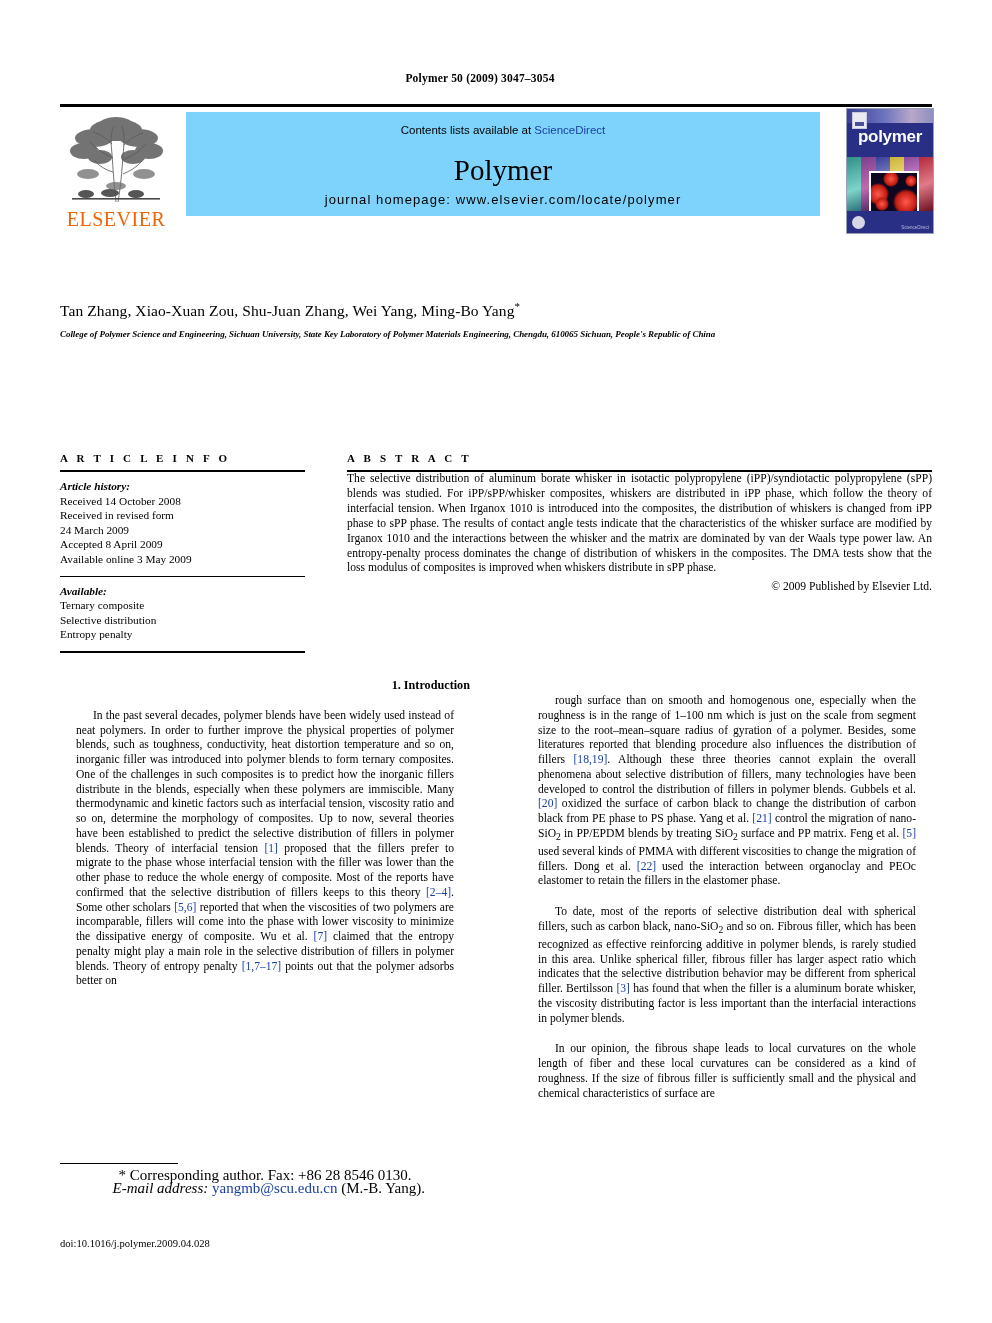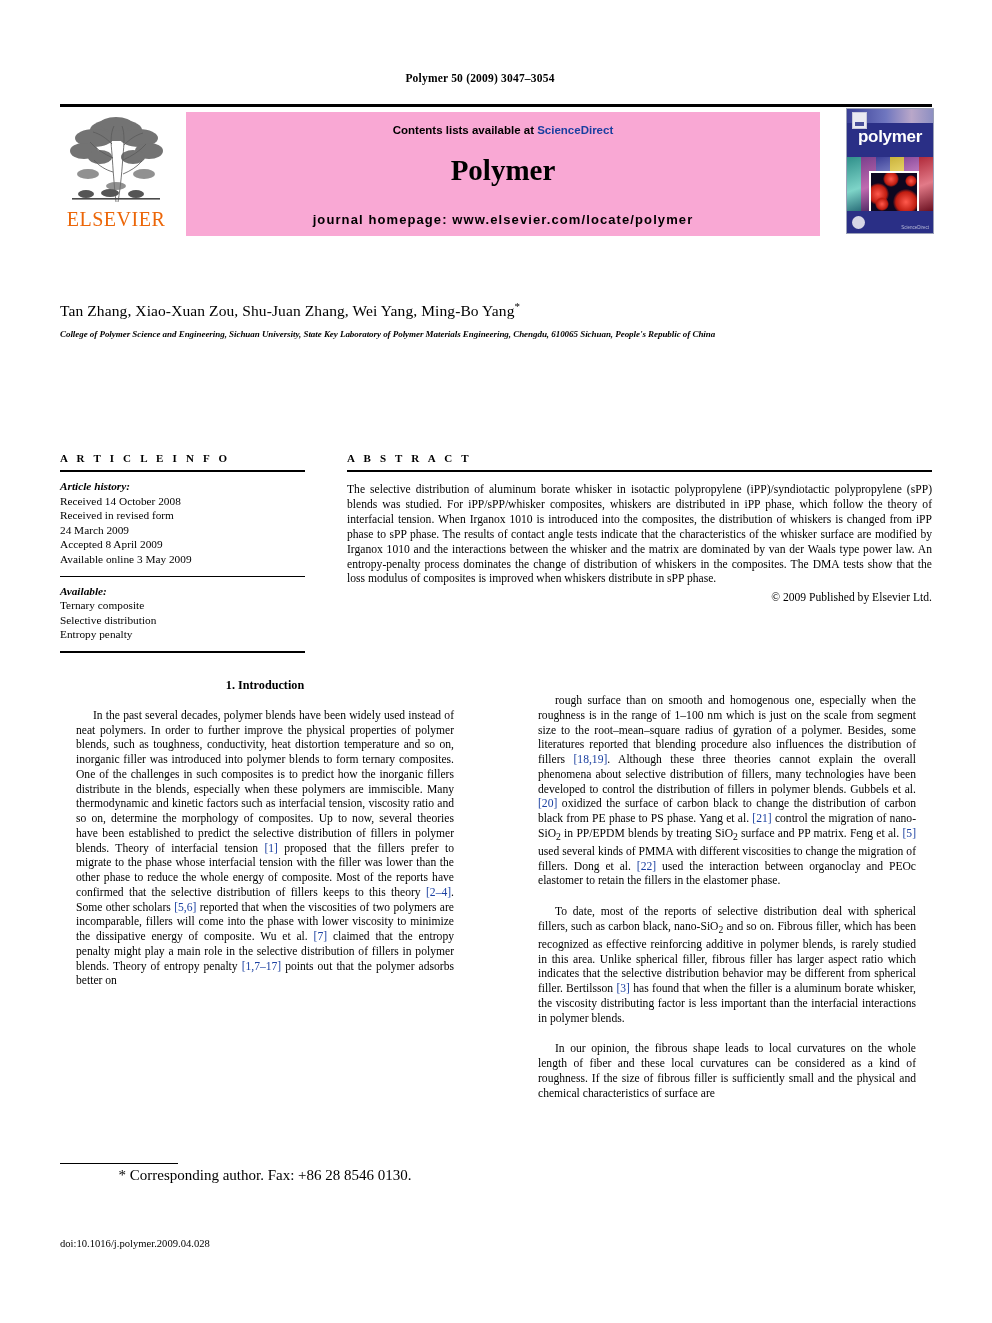--- a/index.html
+++ b/index.html
@@ -76,23 +76,22 @@
     font-family: "Liberation Serif", serif;
     font-size: 20px;
     letter-spacing: .5px;
     line-height: 22px;
   }
   .masthead-center {
     position: absolute;
     left: 126px;
     top: 8px;
     width: 634px;
-    height: 124px;
-    background: #f9a8d4;
-    font-weight: bold;
+    height: 104px;
+    background: #7dd3fc;
   }
   .contents-line {
     position: absolute;
     top: 12px;
     left: 0;
     width: 634px;
     text-align: center;
     font-family: "Liberation Sans", sans-serif;
     font-size: 11.5px;
     color: #000;
@@ -261,21 +260,21 @@
   }
   .info-block .it {
     font-style: italic;
     font-weight: bold;
   }
   .abstract-body {
     font-family: "Liberation Serif", serif;
     font-size: 11.6px;
     line-height: 14.9px;
     text-align: justify;
-    padding-top: 11px;
+    padding-top: 0;
   }
   .copyright {
     text-align: right;
     font-family: "Liberation Serif", serif;
     font-size: 11.6px;
     padding-top: 4px;
   }
 
   
   .body-cols {
@@ -293,21 +292,21 @@
     font-size: 11.6px;
     line-height: 14.75px;
     text-align: justify;
   }
   .bcol.left { left: 0; }
   .bcol.right { left: 462px; }
   .sec-heading {
     font-weight: bold;
     font-size: 12.2px;
     margin: 0 0 13px 0;
-    text-align: center;
+    text-align: right;
   }
   .bcol p { margin: 16px; text-indent: 17px; }
   .ref { color: #1a3fa0; }
 
   
   .footnote {
     position: absolute;
     left: 60px;
     top: 1163px;
     width: 410px;
@@ -471,19 +470,24 @@
     <div class="bcol right">
       <p>rough surface than on smooth and homogenous one, especially when the roughness is in the range of 1–100 nm which is just on the scale from segment size to the root–mean–square radius of gyration of a polymer. Besides, some literatures reported that blending procedure also influences the distribution of fillers <span class="ref">[18,19]</span>. Although these three theories cannot explain the overall phenomena about selective distribution of fillers, many technologies have been developed to control the distribution of fillers in polymer blends. Gubbels et al. <span class="ref">[20]</span> oxidized the surface of carbon black to change the distribution of carbon black from PE phase to PS phase. Yang et al. <span class="ref">[21]</span> control the migration of nano-SiO<sub>2</sub> in PP/EPDM blends by treating SiO<sub>2</sub> surface and PP matrix. Feng et al. <span class="ref">[5]</span> used several kinds of PMMA with different viscosities to change the migration of fillers. Dong et al. <span class="ref">[22]</span> used the interaction between organoclay and PEOc elastomer to retain the fillers in the elastomer phase.</p>
       <p>To date, most of the reports of selective distribution deal with spherical fillers, such as carbon black, nano-SiO<sub>2</sub> and so on. Fibrous filler, which has been recognized as effective reinforcing additive in polymer blends, is rarely studied in this area. Unlike spherical filler, fibrous filler has larger aspect ratio which indicates that the selective distribution behavior may be different from spherical filler. Bertilsson <span class="ref">[3]</span> has found that when the filler is a aluminum borate whisker, the viscosity distributing factor is less important than the interfacial interactions in polymer blends.</p>
       <p>In our opinion, the fibrous shape leads to local curvatures on the whole length of fiber and these local curvatures can be considered as a kind of roughness. If the size of fibrous filler is sufficiently small and the physical and chemical characteristics of surface are</p>
     </div>
   </div>
 
   <div class="footnote">
     <div class="footnote-rule"></div>
     <div>* Corresponding author. Fax: +86 28 8546 0130.</div>
+    <div>
+      &nbsp;&nbsp;<span class="em">E-mail address:</span>
+      <span class="mail">yangmb@scu.edu.cn</span>
+      <span>(M.-B. Yang).</span>
+    </div>
   </div>
 
   <div class="issn">
     <div>doi:10.1016/j.polymer.2009.04.028</div>
   </div>
 
 </div>
 
 </body></html>

